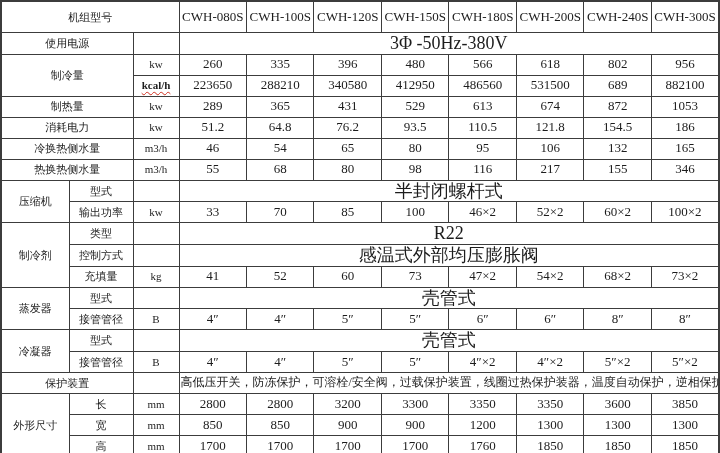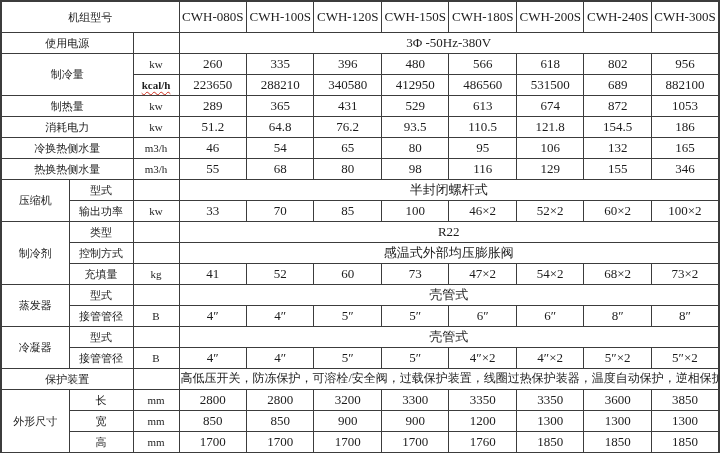--- a/index.html
+++ b/index.html
@@ -14,21 +14,21 @@
   td{
     border:1px solid #3c3c3c;
     text-align:center;vertical-align:middle;
     padding:0 1px;overflow:hidden;white-space:nowrap;
     height:20px;line-height:1.15;
   }
   tr.hdr td{height:30px;}
   td.lbl{font-size:11px;}
   td.unit{font-size:11px;}
   td.val{font-size:13px;}
-  td.span-val{font-size:13px;text-align:center;}
+  td.span-val{font-size:18px;text-align:center;}
   td.protect{font-size:12px;letter-spacing:0;}
   .wavy{
     text-decoration:underline wavy #d03020;
     text-decoration-thickness:1px;
     text-underline-offset:2px;
     font-weight:bold;
   }
 </style>
 </head>
 <body>
@@ -132,21 +132,21 @@
   </tr>
 
   <tr>
     <td colspan="2" class="lbl">热换热侧水量</td>
     <td class="unit">m3/h</td>
     <td class="val">55</td>
     <td class="val">68</td>
     <td class="val">80</td>
     <td class="val">98</td>
     <td class="val">116</td>
-    <td class="val">129</td>
+    <td class="val">217</td>
     <td class="val">155</td>
     <td class="val">346</td>
   </tr>
 
   <tr>
     <td rowspan="2" class="lbl">压缩机</td>
     <td class="lbl">型式</td>
     <td class="unit"></td>
     <td colspan="8" class="span-val">半封闭螺杆式</td>
   </tr>

